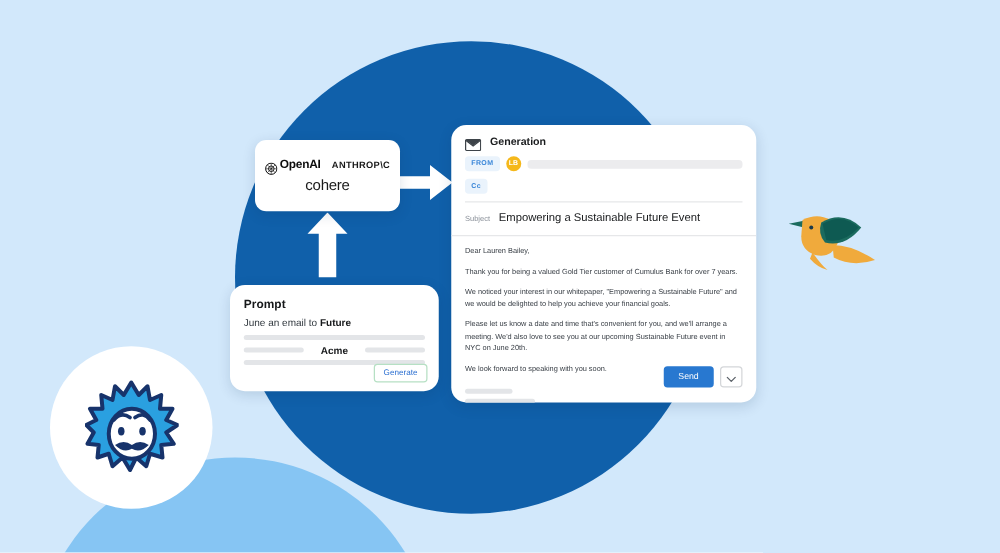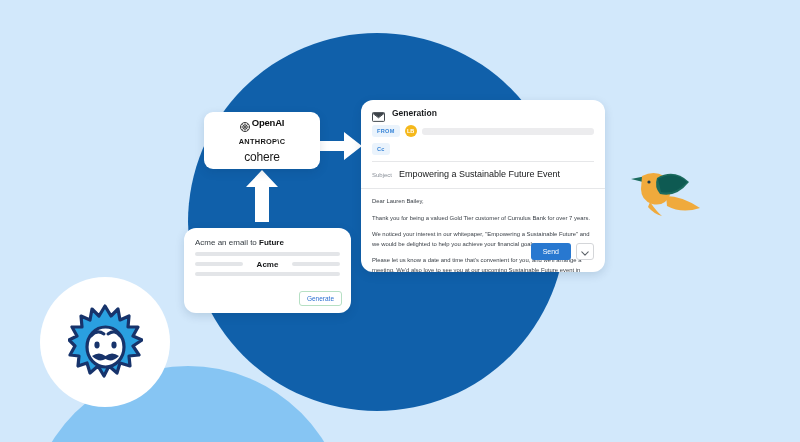--- a/index.html
+++ b/index.html
@@ -102,21 +102,20 @@
     flex-direction: column;
     align-items: center;
     justify-content: center;
     gap: 4px;
   }
   .vendor-row {
     display: flex;
     align-items: center;
     justify-content: space-between;
     gap: 9px;
-    flex-direction: column;
   }
   .openai-logo {
     display: flex;
     align-items: center;
     gap: 2px;
   }
   .openai-mark {
     width: 10px;
     height: 10px;
     flex: 0 0 10px;
@@ -205,21 +204,21 @@
     padding: 3px 7px;
     cursor: pointer;
     font-family: "Liberation Sans", sans-serif;
   }
 
   
   #email-card {
     left: 361px;
     top: 100px;
     width: 244px;
-    height: 172px;
+    height: 222px;
     overflow: hidden;
   }
   .email-head {
     padding: 8px 11px 0 11px;
   }
   .email-title-row {
     display: flex;
     align-items: center;
     gap: 7px;
     margin-bottom: 7px;
@@ -402,21 +401,22 @@
       </span>
       <span class="anthropic-word">ANTHROP\C</span>
     </div>
     <div class="vendor-row">
       <span class="cohere-word">cohere</span>
     </div>
   </div>
 
   <div class="card" id="prompt-card">
     <div class="prompt-inner">
-      <div class="prompt-line"><span>Acme an email to </span><b>Future</b></div>
+      <div class="prompt-title">Prompt</div>
+      <div class="prompt-line"><span>June an email to </span><b>Future</b></div>
       <div class="skeleton-bar"></div>
       <div class="skeleton-with-word">
         <div class="skeleton-bar"></div>
         <span class="inline-word">Acme</span>
         <div class="skeleton-bar"></div>
       </div>
       <div class="skeleton-bar"></div>
     </div>
     <div class="prompt-footer">
       <button class="generate-btn">Generate</button>

